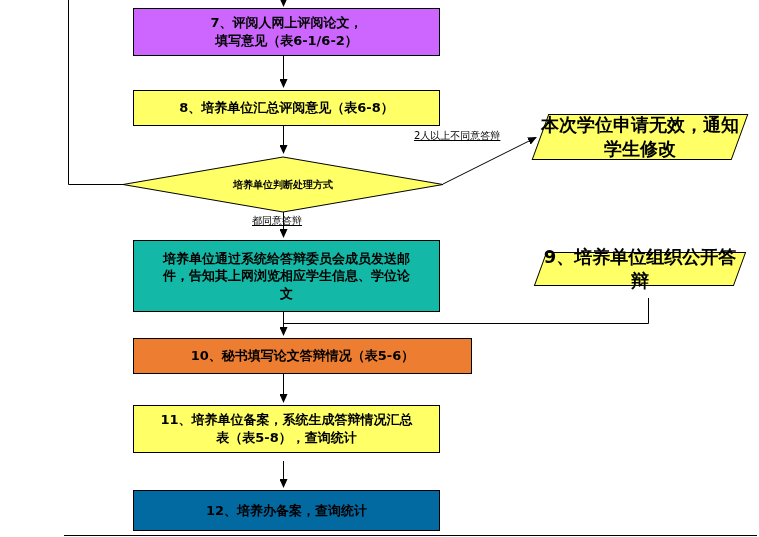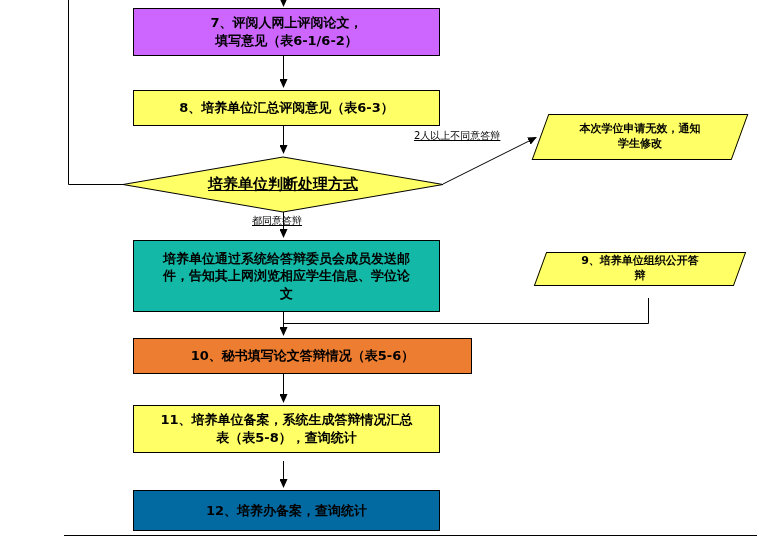--- a/index.html
+++ b/index.html
@@ -20,38 +20,38 @@
     font-size:13px;font-weight:bold;color:#000000;
     line-height:1.35;
     white-space:pre-line;
     padding:10px 6px;
   }
   .para{
     position:absolute;
     box-sizing:border-box;
     display:flex;align-items:center;justify-content:center;
     text-align:center;
-    font-size:11px;font-weight:bold;color:#000000;
+    font-size:18px;font-weight:bold;color:#000000;
     line-height:1.35;
     white-space:pre-line;
     z-index:0;
   }
   .para::before{
     content:"";
     position:absolute;inset:0;
     background:var(--fill,#FFFF66);
     border:1px solid #000000;
     transform:skewX(-20deg);
     z-index:-1;
   }
   .diamond-text{
     position:absolute;
     display:flex;align-items:center;justify-content:center;
     text-align:right;
-    font-size:15px;font-weight:bold;color:#000000;text-decoration:underline;
+    font-size:10px;font-weight:bold;color:#000000;
   }
   .edge-label{
     position:absolute;
     font-size:10px;color:#000000;
     white-space:nowrap;
     text-decoration:underline;
   }
 </style>
 </head>
 <body>
@@ -76,21 +76,21 @@
       <path d="M283.5,374 L283.5,402" marker-end="url(#arrow)"></path>
       <path d="M283.5,461 L283.5,487" marker-end="url(#arrow)"></path>
       <path d="M64,535.5 L757,535.5"></path>
     </g>
     <polygon points="283,157 443,184.5 283,212 123,184.5" stroke="#000000" stroke-width="1" fill="#FFFF66"></polygon>
   </svg>
 
   <div class="node" style="left: 133px; top: 8px; width: 307px; height: 48px; background: rgb(204, 102, 255);">7、评阅人网上评阅论文，
 填写意见（表6-1/6-2）</div>
 
-  <div class="node" style="left: 133px; top: 90px; width: 307px; height: 36px; background: rgb(255, 255, 102);">8、培养单位汇总评阅意见（表6-3）</div>
+  <div class="node" style="left: 133px; top: 90px; width: 307px; height: 36px; background: rgb(255, 255, 102);">8、培养单位汇总评阅意见（表6-8）</div>
 
   <div class="edge-label" style="left:414px;top:129px;">2人以上不同意答辩</div>
 
   <div class="para" style="left: 540px; top: 114px; width: 200px; height: 46px; --fill: #FFFF66;">本次学位申请无效，通知
 学生修改</div>
 
   <div class="diamond-text" style="left:143px;top:157px;width:280px;height:55px;">培养单位判断处理方式</div>
 
   <div class="edge-label" style="left:252px;top:214px;">都同意答辩</div>
 

